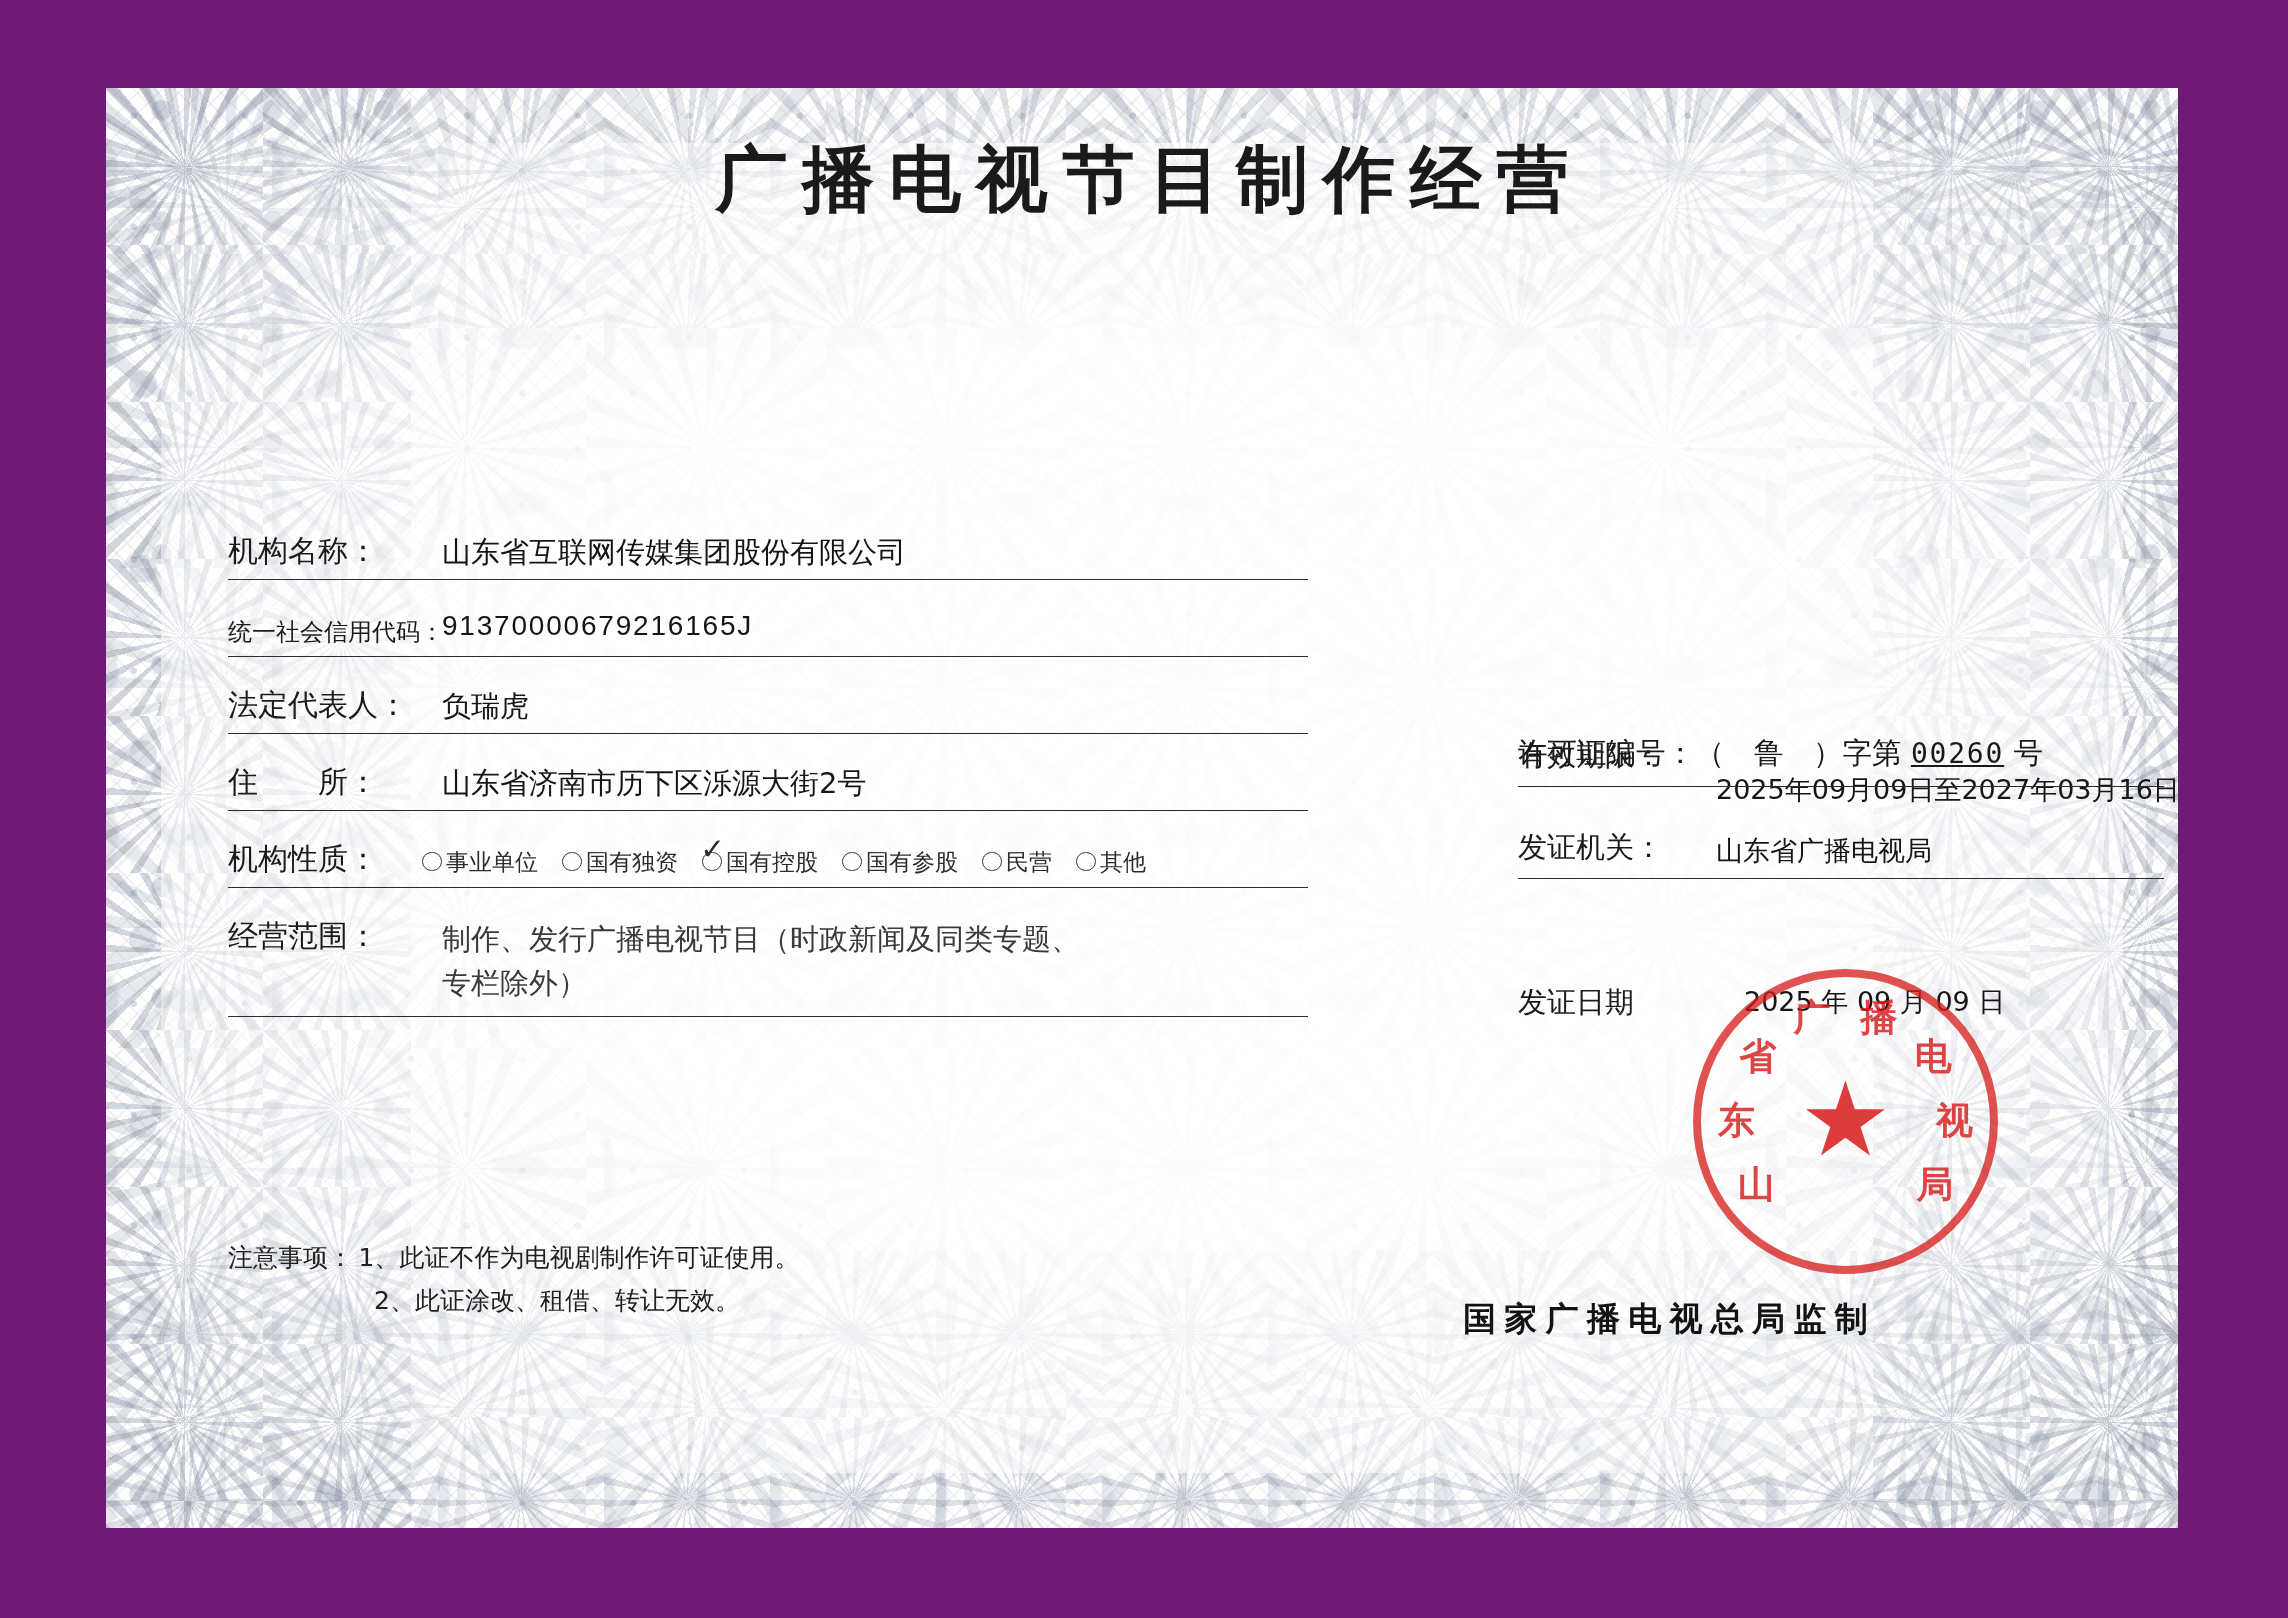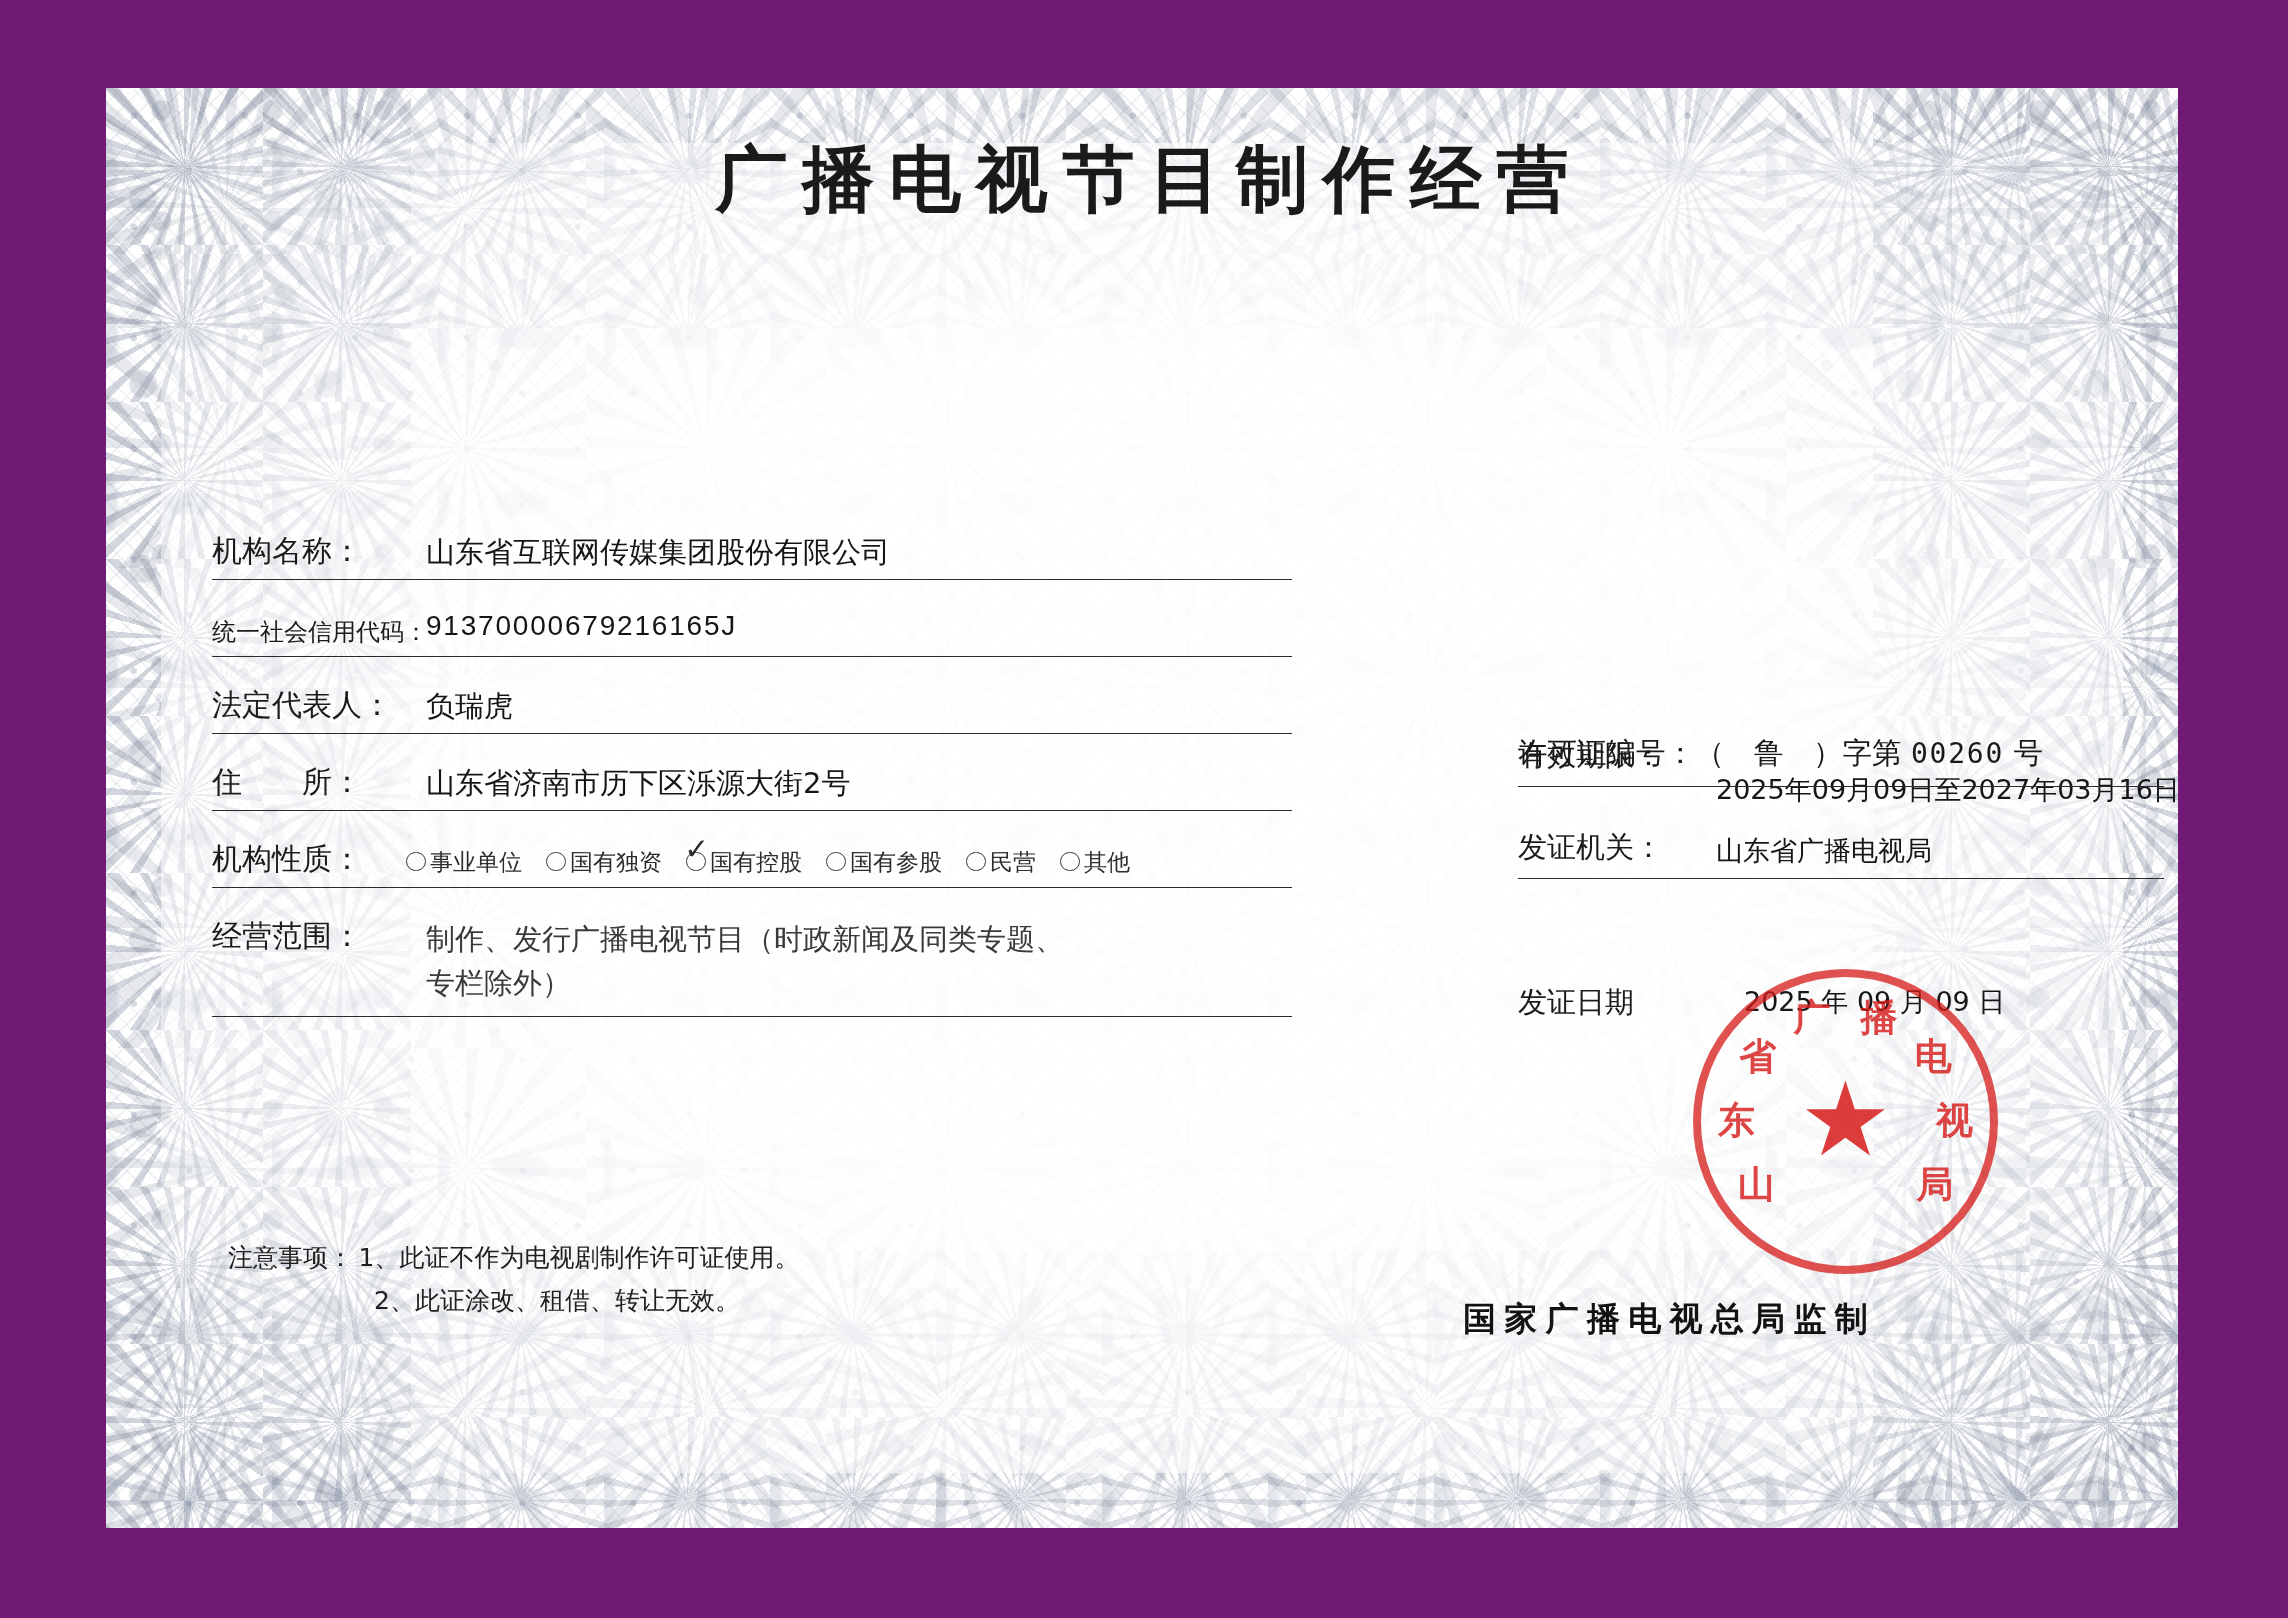--- a/index.html
+++ b/index.html
@@ -130,21 +130,21 @@
     font-weight: bold;
     font-size: 138px;
     letter-spacing: 20px;
     color: #0d0d0d;
     text-indent: 20px;
   }
 
   
   .fields-left {
     position: absolute;
-    left: 106px;
+    left: 122px;
     top: 434px;
     width: 1080px;
   }
   .field-row {
     position: relative;
     height: 77px;
   }
   .field-row.tall { height: 120px; }
   .field-label {
     position: absolute;
@@ -265,20 +265,21 @@
     top: 646px;
     font-family: "DejaVu Sans", sans-serif;
     font-size: 29.5px;
     color: #191919;
     white-space: nowrap;
   }
   .license-no .mono {
     font-family: "DejaVu Sans Mono", monospace;
     letter-spacing: 1.8px;
     font-size: 28px;
+    text-decoration: underline;
   }
 
   
   .seal {
     position: absolute;
     left: 1587px;
     top: 881px;
     width: 305px;
     height: 305px;
     border-radius: 50%;

